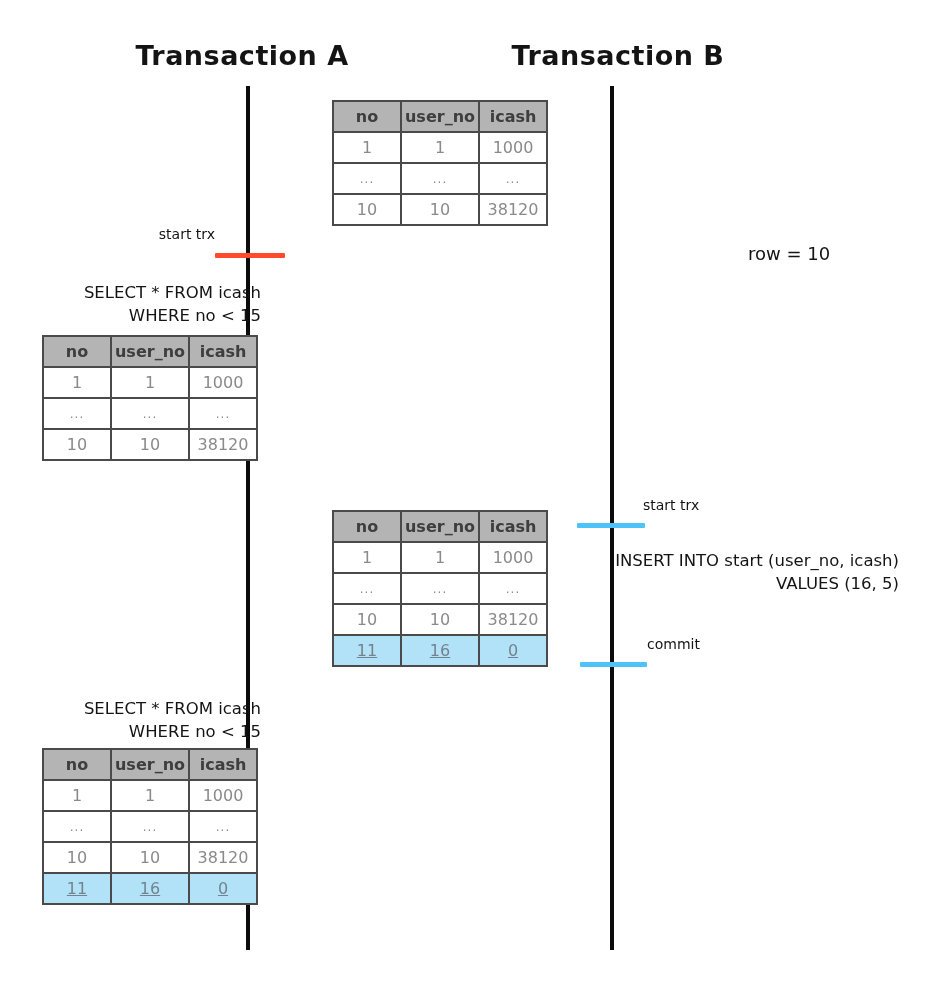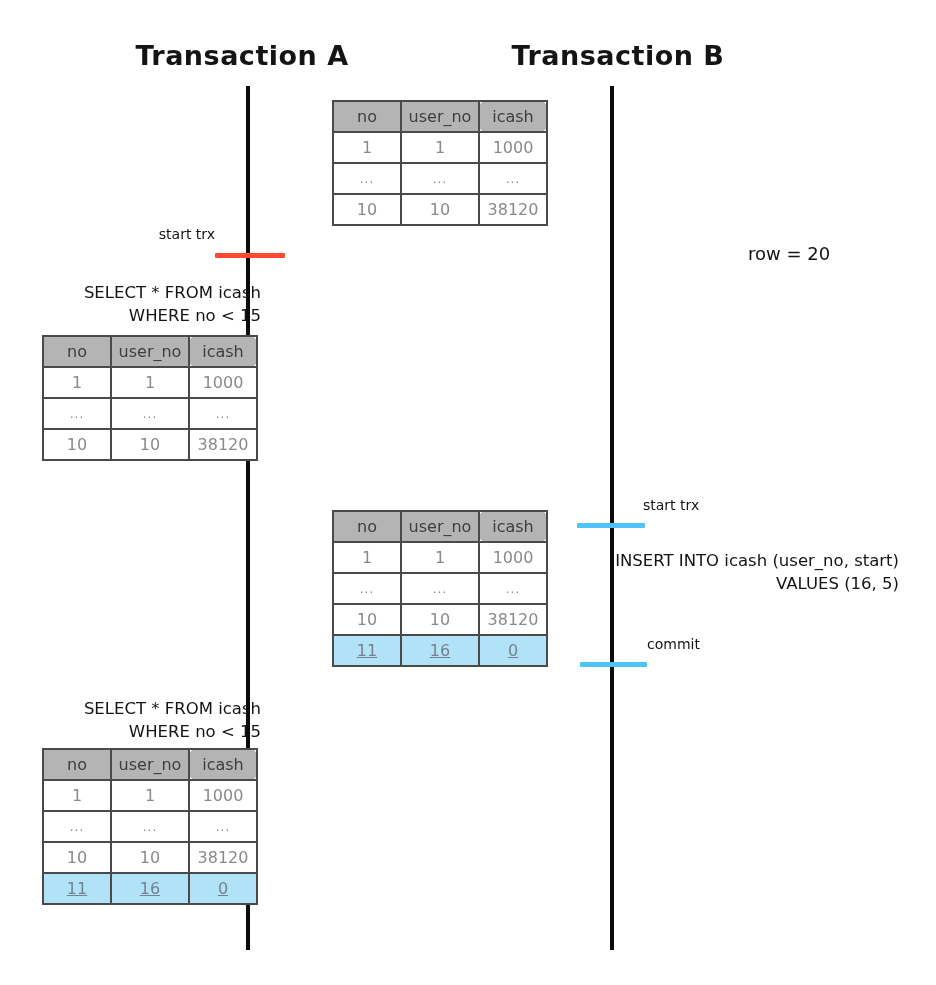--- a/index.html
+++ b/index.html
@@ -36,26 +36,26 @@
     position:absolute; border-collapse:collapse; table-layout:fixed;
     background:#fff;
   }
   .dbtable th,.dbtable td{
     border:2px solid var(--table-border,#4a4a4a);
     text-align:center; vertical-align:middle;
     height:29px; font-size:16px; padding:0 2px; overflow:hidden;
   }
   .dbtable th{
     background:var(--table-header-bg,#b4b4b4);
-    color:var(--header-text,#3e3e3e); font-weight:400;
+    color:var(--header-text,#3e3e3e); font-weight:700;
   }
   .dbtable td{color:var(--cell-text,#8a8a8a); background:#fff;}
   .dbtable tr.hl td{background:var(--row-highlight,#b2e2f8); color:#73838d;text-decoration:underline;}
   .dbtable tr.dots td{font-size:12px; letter-spacing:1px;}
-  .col-a{width:62px;} .col-b{width:72px;} .col-c{width:62px;border-radius:7px;}
+  .col-a{width:62px;} .col-b{width:72px;} .col-c{width:62px;}
   .ralign{text-align:right;}
 </style>
 </head>
 <body>
 
 <div class="canvas">
 
   <div class="title" style="left:92px;">Transaction A</div>
   <div class="title" style="left:468px;">Transaction B</div>
 
@@ -85,21 +85,21 @@
         <td>10</td>
         <td>10</td>
         <td>38120</td>
       </tr>
     </tbody>
   </table>
 
   <div class="label ralign" style="left:95px; top:226px; width:120px;">start trx</div>
   <div class="marker red" style="left:215px; top:253px; width:70px;"></div>
 
-  <div class="label" style="left:748px; top:243px; font-size:18px;">row = 20</div>
+  <div class="label" style="left:748px; top:243px; font-size:18px;">row = 10</div>
 
   <div class="query" style="left:61px; top:281px; width:200px;">
     <div>SELECT * FROM icash</div>
     <div>WHERE no &lt; 15</div>
   </div>
 
   <table class="dbtable" style="left:42px; top:335px;">
     <thead>
       <tr>
         <th class="col-a">no</th>
@@ -155,21 +155,21 @@
         <td>16</td>
         <td>0</td>
       </tr>
     </tbody>
   </table>
 
   <div class="label" style="left:643px; top:497px;">start trx</div>
   <div class="marker blue" style="left:577px; top:523px; width:68px;"></div>
 
   <div class="query" style="left:597px; top:549px; width:302px;">
-    <div>INSERT INTO icash (user_no, start)</div>
+    <div>INSERT INTO start (user_no, icash)</div>
     <div>VALUES (16, 5)</div>
   </div>
 
   <div class="label" style="left:647px; top:636px;">commit</div>
   <div class="marker blue" style="left:580px; top:662px; width:67px;"></div>
 
   <div class="query" style="left:61px; top:697px; width:200px;">
     <div>SELECT * FROM icash</div>
     <div>WHERE no &lt; 15</div>
   </div>

